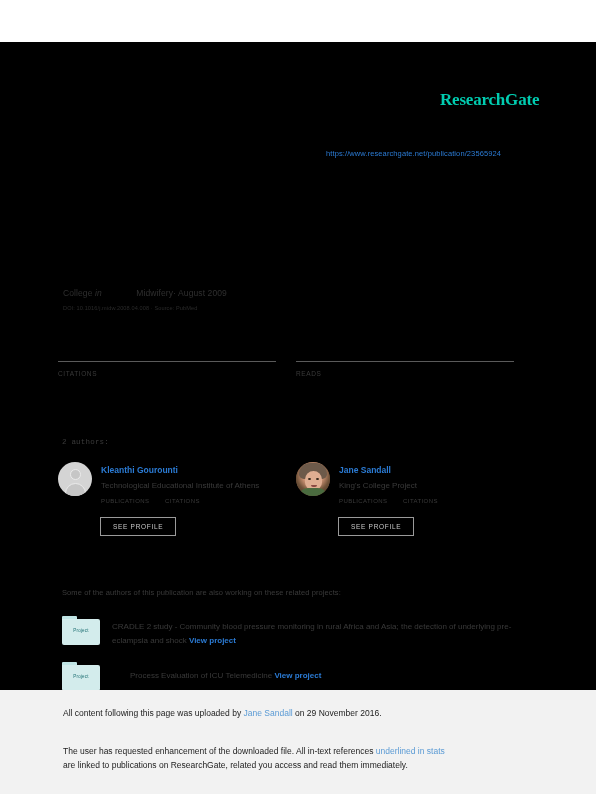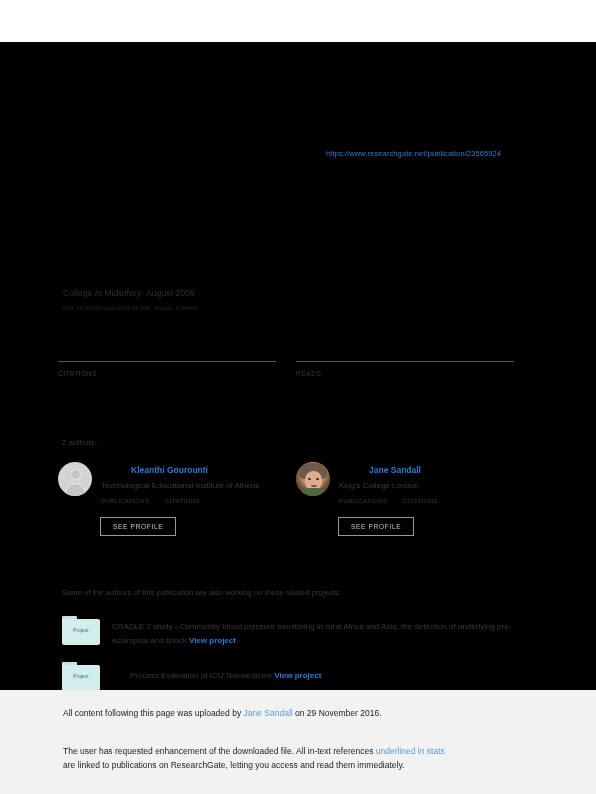--- a/index.html
+++ b/index.html
@@ -92,20 +92,21 @@
     color: #2f2f2f;
     white-space: nowrap;
     letter-spacing: 0.1px;
   }
   .article-line .in {
     font-style: italic;
     color: #2f2f2f;
   }
   .article-line .jrnl {
     color: #2f2f2f;
+    margin-left: 32px;
   }
   .doi-line {
     position: absolute;
     left: 63px;
     top: 263px;
     font-size: 5.6px;
     color: #2a2a2a;
     white-space: nowrap;
     letter-spacing: 0.1px;
   }
@@ -135,20 +136,21 @@
   }
 
   
   .authors-heading {
     position: absolute;
     left: 62px;
     top: 396px;
     font-size: 7.5px;
     color: #3a3a3a;
     letter-spacing: 0.2px;
+    font-family: Liberation Mono, monospace;
   }
   .author {
     position: absolute;
     top: 420px;
     width: 230px;
   }
   .author-1 { left: 58px; }
   .author-2 { left: 296px; }
 
   .avatar {
@@ -237,21 +239,20 @@
   }
 
   .author-name {
     position: absolute;
     left: 43px;
     top: 3px;
     font-size: 8.5px;
     font-weight: bold;
     color: #2b7bd4;
     white-space: nowrap;
-    margin-left: 30px;
   }
   .author-affil {
     position: absolute;
     left: 43px;
     top: 19px;
     font-size: 8px;
     color: #3a3a3a;
     white-space: nowrap;
   }
   .author-metrics {
@@ -373,20 +374,21 @@
     color: #5b9bd5;
   }
 </style>
 </head>
 <body>
 
 <div class="top-band"></div>
 
 <div class="page-dark">
 
+  <div class="rg-logo">ResearchGate</div>
 
   <div class="rg-url">https://www.researchgate.net/publication/23565924</div>
 
   <div class="title-block">
     <div class="title-kicker">See discussions, stats, and author profiles for this publication at:</div>
     <div></div>
   </div>
 
   <div class="article-line">
     <span>College</span>
@@ -431,21 +433,21 @@
     <div class="avatar avatar-photo">
       <div class="ph-bg"></div>
       <div class="ph-hair"></div>
       <div class="ph-face"></div>
       <div class="ph-eye-l"></div>
       <div class="ph-eye-r"></div>
       <div class="ph-mouth"></div>
       <div class="ph-shoulder"></div>
     </div>
     <div class="author-name">Jane Sandall</div>
-    <div class="author-affil">King's College London</div>
+    <div class="author-affil">King's College Project</div>
     <div class="author-metrics">
       <span class="metric">
         <span class="metric-value"></span>
         <span>PUBLICATIONS</span>
       </span>
       <span class="metric">
         <span class="metric-value"></span>
         <span>CITATIONS</span>
       </span>
     </div>
@@ -483,13 +485,13 @@
 <div class="page-footer"></div>
 
 <div class="footer-line footer-line-1">
   <span>All content following this page was uploaded by </span><span class="footer-link">Jane Sandall</span><span> on 29 November 2016.</span>
 </div>
 
 <div class="footer-line footer-line-2">
   <span>The user has requested enhancement of the downloaded file. All in-text references </span><span class="footer-link">underlined in stats</span>
 </div>
 
-<div class="footer-line footer-line-3">are linked to publications on ResearchGate, letting you access and read them immediately.</div>
+<div class="footer-line footer-line-3">are linked to publications on ResearchGate, related you access and read them immediately.</div>
 
 </body></html>

